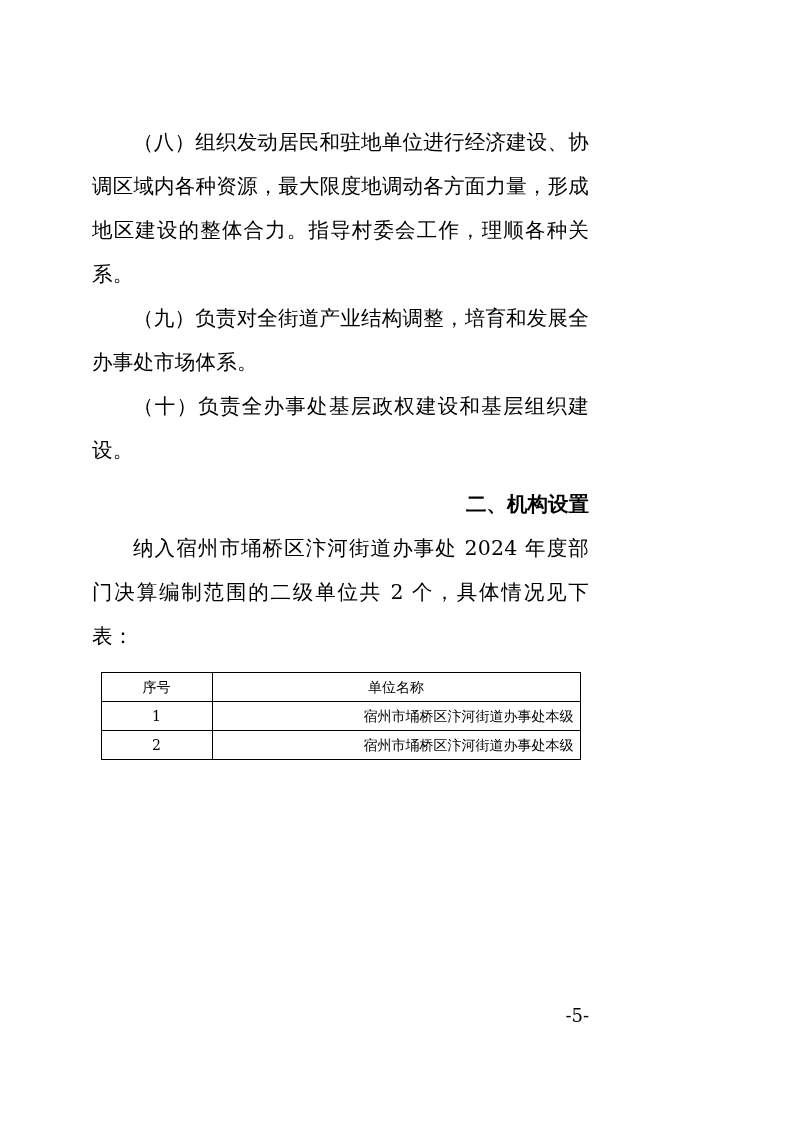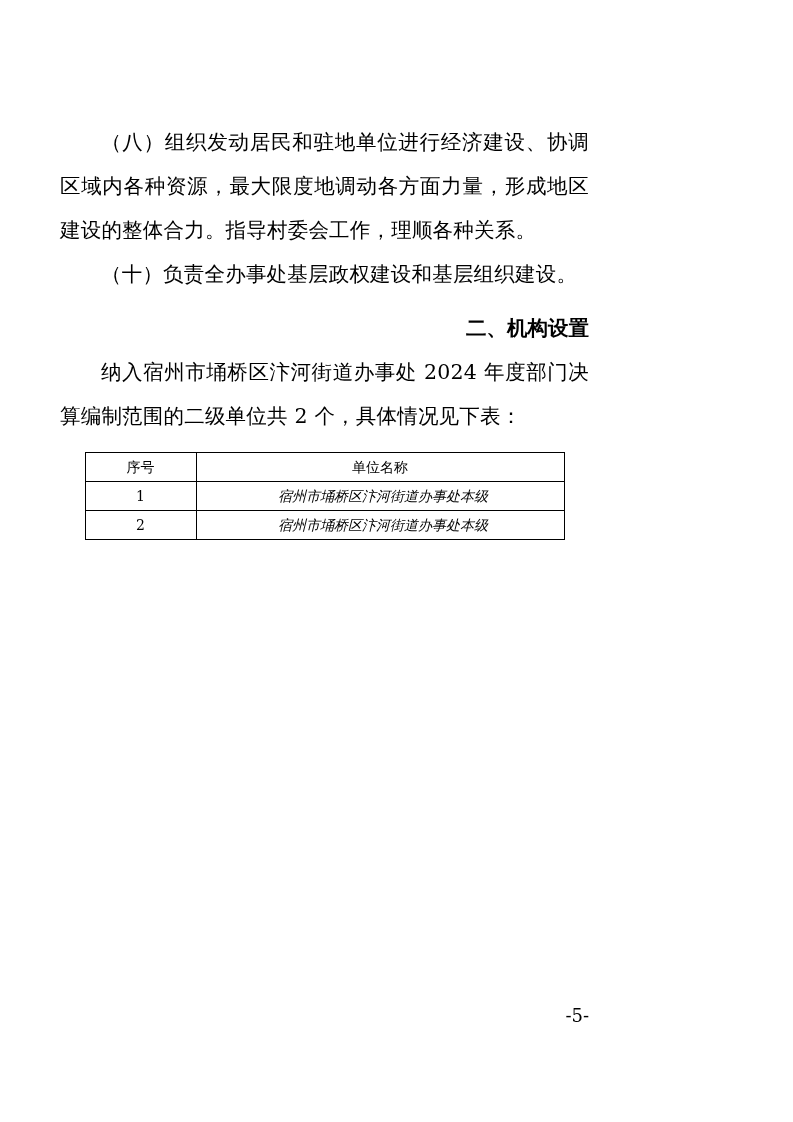--- a/index.html
+++ b/index.html
@@ -13,21 +13,21 @@
     font-family: "DejaVu Serif", "Liberation Serif", serif;
     color: #000000;
     position: relative;
     overflow: hidden;
   }
   .page {
     position: relative;
     width: 685px;
     height: 1122px;
     box-sizing: border-box;
-    padding: 120px 96px 60px 60px;
+    padding: 120px 96px 60px 92px;
   }
   .para {
     font-size: 20.5px;
     line-height: 44px;
     text-align: justify;
     text-justify: inter-ideograph;
     text-indent: 2em;
     margin: 0 0 0 0;
     letter-spacing: 0.2px;
   }
@@ -55,39 +55,39 @@
   }
   table.units td.col-idx {
     width: 98px;
     text-align: center;
   }
   table.units td.col-name-head {
     text-align: center;
     margin-top: 48px;
   }
   table.units td.col-name {
-    text-align: center;
+    text-align: right;
     padding-left: 12px;
-    font-style: italic;
   }
   .page-number {
     position: absolute;
     right: 96px;
     bottom: 96px;
     font-size: 18px;
     font-family: "DejaVu Serif", "Liberation Serif", serif;
     color: #000000;
   }
 </style>
 </head>
 <body>
 
 <div class="page">
 
   <p class="para">（八）组织发动居民和驻地单位进行经济建设、协调区域内各种资源，最大限度地调动各方面力量，形成地区建设的整体合力。指导村委会工作，理顺各种关系。</p>
+  <p class="para">（九）负责对全街道产业结构调整，培育和发展全办事处市场体系。</p>
   <p class="para">（十）负责全办事处基层政权建设和基层组织建设。</p>
 
   <h2 class="heading">二、机构设置</h2>
 
   <p class="para">纳入宿州市埇桥区汴河街道办事处 2024 年度部门决算编制范围的二级单位共 2 个，具体情况见下表：</p>
 
   <table class="units">
     <tbody>
       <tr>
         <td class="col-idx">序号</td>

